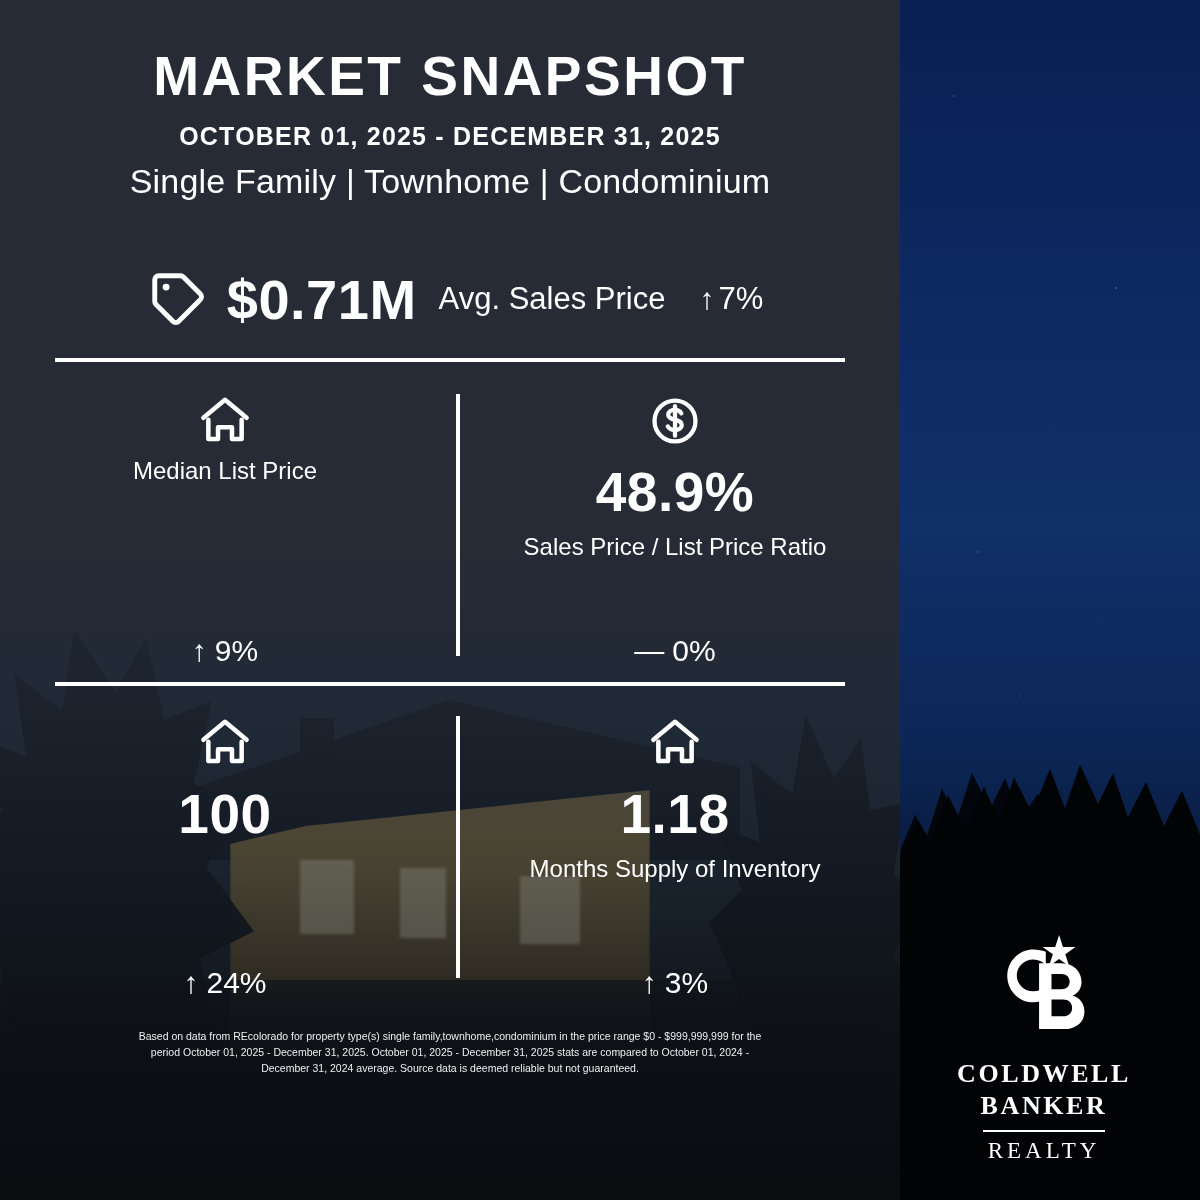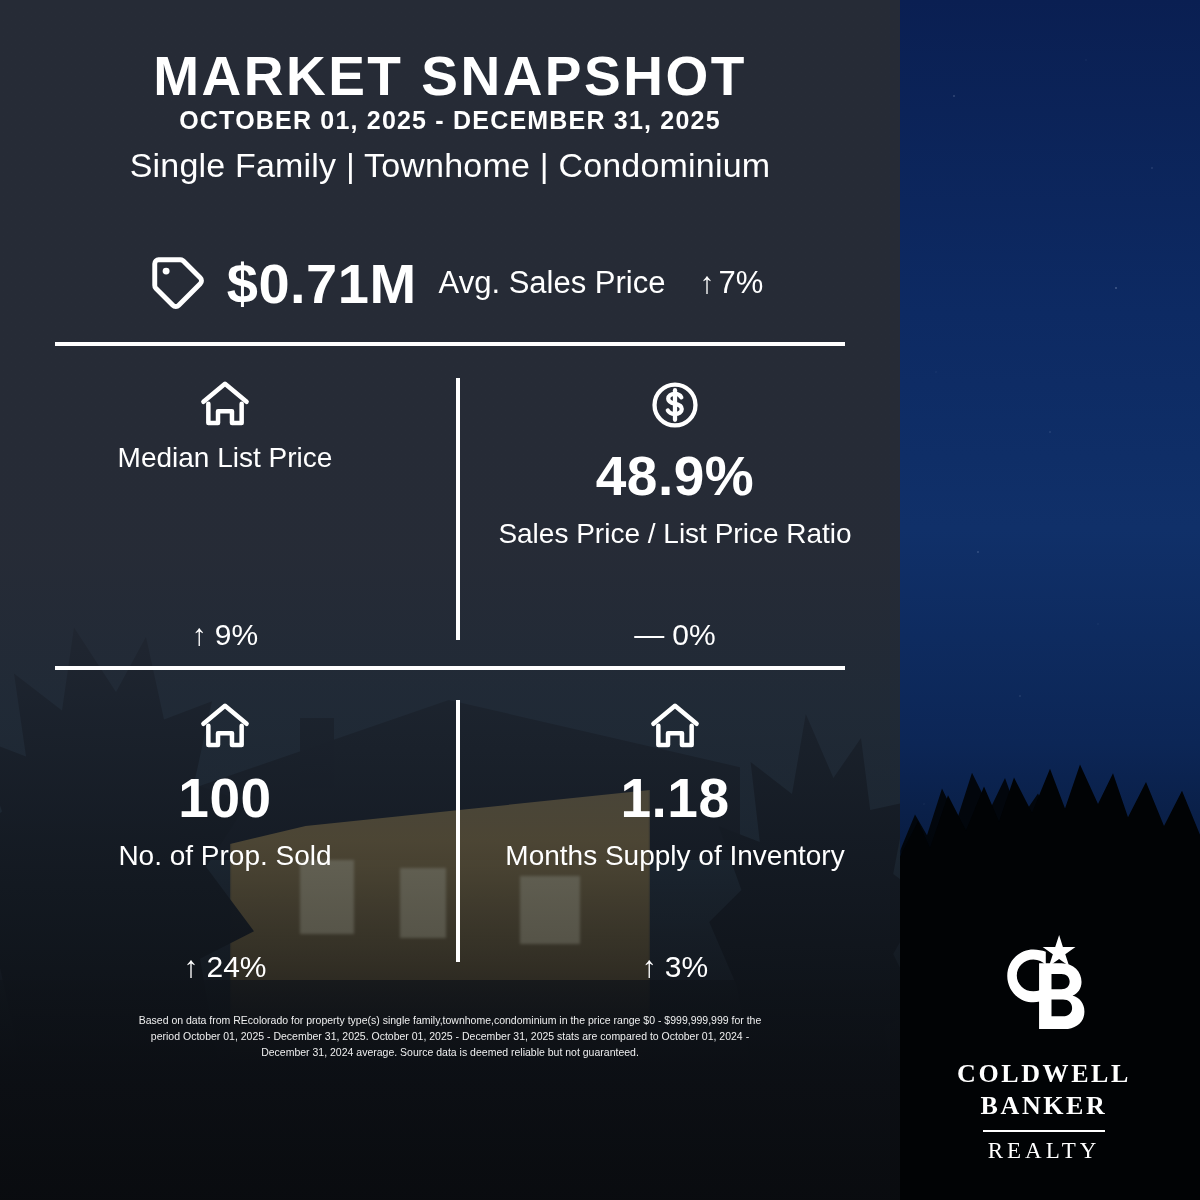--- a/index.html
+++ b/index.html
@@ -81,21 +81,21 @@
   
   .header { text-align:center; padding-top:48px; }
   .title {
     font-size:55px; font-weight:700; letter-spacing:2.5px;
     line-height:1.05;
   }
   .subtitle-region {
     margin-top:22px; font-size:25px; font-weight:700; letter-spacing:1.4px;
   }
   .subtitle-range {
-    margin-top:0; font-size:25px; font-weight:700; letter-spacing:1.2px;
+    margin-top:16px; font-size:25px; font-weight:700; letter-spacing:1.2px;
   }
   .subtitle-types {
     margin-top:11px; font-size:34px; font-weight:400; letter-spacing:.2px;
   }
 
   
   .hero {
     display:flex; align-items:center; justify-content:center;
     gap:18px; margin-top:66px; padding-left:10px;
   }
@@ -125,21 +125,21 @@
     width:450px;
     display:flex; flex-direction:column; align-items:center;
     padding:0 40px;
   }
   .cell .ico { height:56px; display:flex; align-items:flex-end; }
   .cell .ico svg { width:54px; height:54px; }
   .metric-value {
     font-size:55px; font-weight:700; letter-spacing:.5px; margin-top:12px;
   }
   .metric-label {
-    font-size:28px; font-weight:400; line-height:1.26; text-align:center;
+    font-size:24px; font-weight:400; line-height:1.26; text-align:center;
     margin-top:8px;
   }
   .metric-change {
     font-size:30px; font-weight:400; margin-top:auto;
     display:inline-flex; align-items:center; gap:8px;
   }
   .grid.row1 .metric-change { padding-bottom:14px; }
   .grid.row2 .metric-change { padding-bottom:6px; }
   .arrow { font-size:30px; line-height:1; }
   .flat { font-size:30px; line-height:1; }
@@ -290,21 +290,20 @@
         <div class="vline"></div>
 
         <div class="cell">
           <span class="ico">
             <svg viewBox="0 0 24 24" fill="none" stroke="#ffffff" stroke-width="2" stroke-linejoin="round" stroke-linecap="round">
               <path d="M2.4 10.6 12 2.6l9.6 8"></path>
               <path d="M4.6 11.4V20h4.3v-5.2h6.2V20h4.3v-8.6"></path>
             </svg>
           </span>
           <span class="metric-value">100</span>
-          <span class="metric-label">No. of Prop. Sold</span>
           <span class="metric-change">
             <span class="arrow">↑</span>
             <span>24%</span>
           </span>
         </div>
 
         <div class="cell">
           <span class="ico">
             <svg viewBox="0 0 24 24" fill="none" stroke="#ffffff" stroke-width="2" stroke-linejoin="round" stroke-linecap="round">
               <path d="M2.4 10.6 12 2.6l9.6 8"></path>

